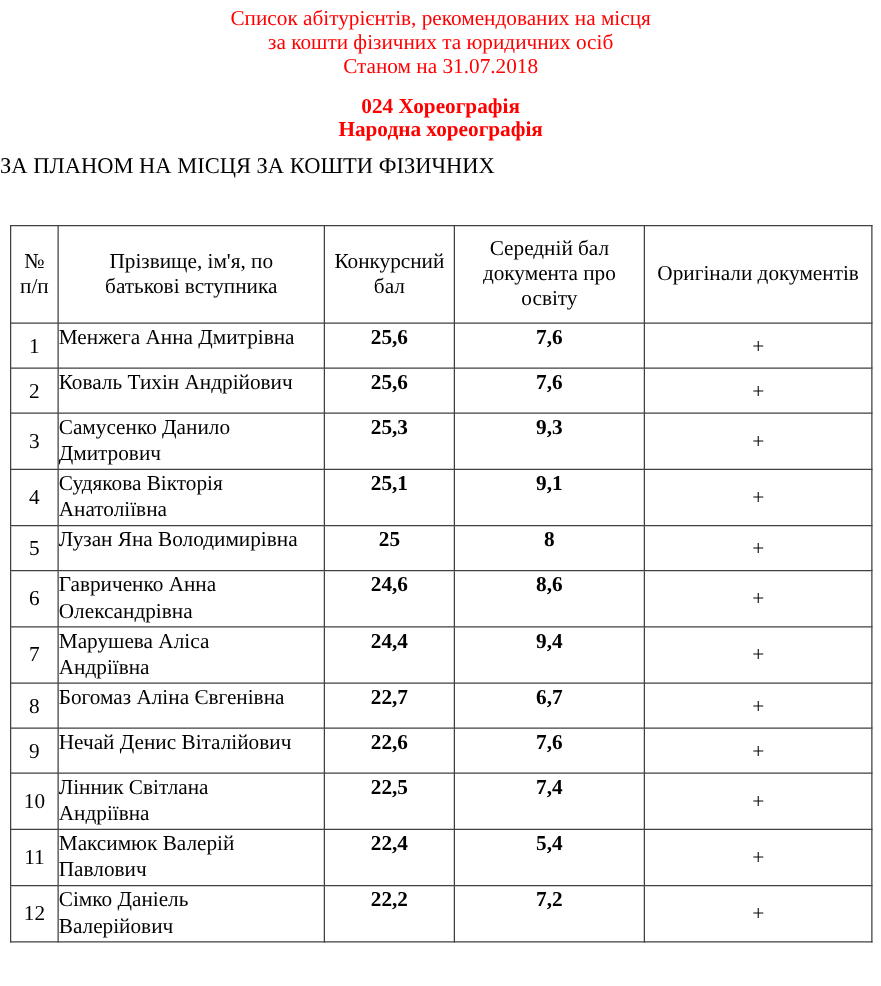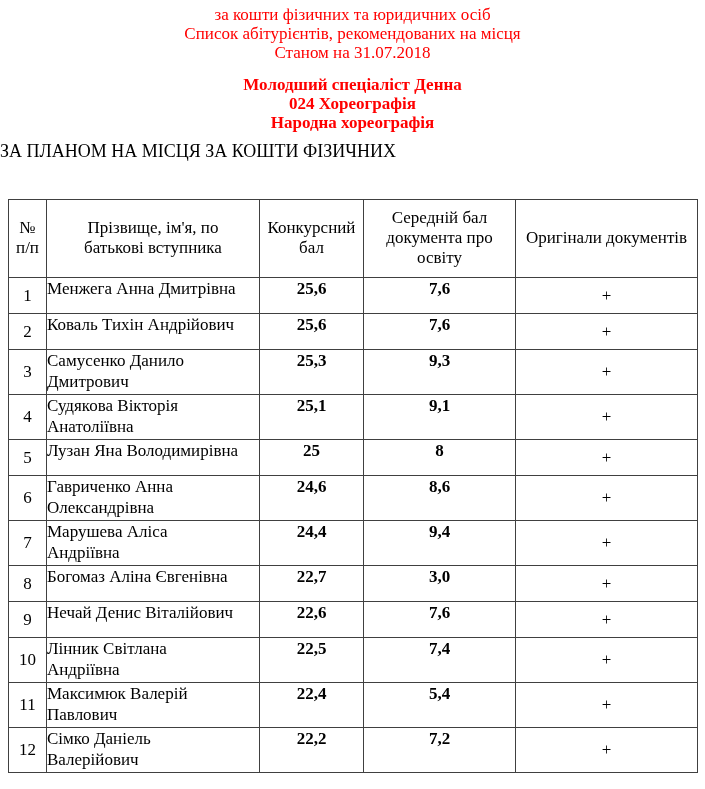--- a/index.html
+++ b/index.html
@@ -74,27 +74,26 @@
   }
   td.cell-orig {
     text-align: center;
     vertical-align: middle;
   }
 </style>
 </head>
 <body>
 
 <div class="doc-title">
+  <div>Список абітурієнтів, рекомендованих на місця</div>
   <div>за кошти фізичних та юридичних осіб</div>
-  <div>Список абітурієнтів, рекомендованих на місця</div>
   <div>Станом на 31.07.2018</div>
 </div>
 
 <div class="doc-program">
-  <div>Молодший спеціаліст Денна</div>
   <div>024 Хореографія</div>
   <div>Народна хореографія</div>
 </div>
 
 <div class="plan-heading">
   <div>ЗА ПЛАНОМ НА МІСЦЯ ЗА КОШТИ ФІЗИЧНИХ</div>
 </div>
 
 <table class="applicants">
   <colgroup>
@@ -169,21 +168,21 @@
       <td class="cell-name">Марушева Аліса
 Андріївна</td>
       <td class="cell-score">24,4</td>
       <td class="cell-score">9,4</td>
       <td class="cell-orig">+</td>
     </tr>
     <tr class="r1">
       <td class="cell-num">8</td>
       <td class="cell-name">Богомаз Аліна Євгенівна</td>
       <td class="cell-score">22,7</td>
-      <td class="cell-score">3,0</td>
+      <td class="cell-score">6,7</td>
       <td class="cell-orig">+</td>
     </tr>
     <tr class="r1">
       <td class="cell-num">9</td>
       <td class="cell-name">Нечай Денис Віталійович</td>
       <td class="cell-score">22,6</td>
       <td class="cell-score">7,6</td>
       <td class="cell-orig">+</td>
     </tr>
     <tr class="r2">

